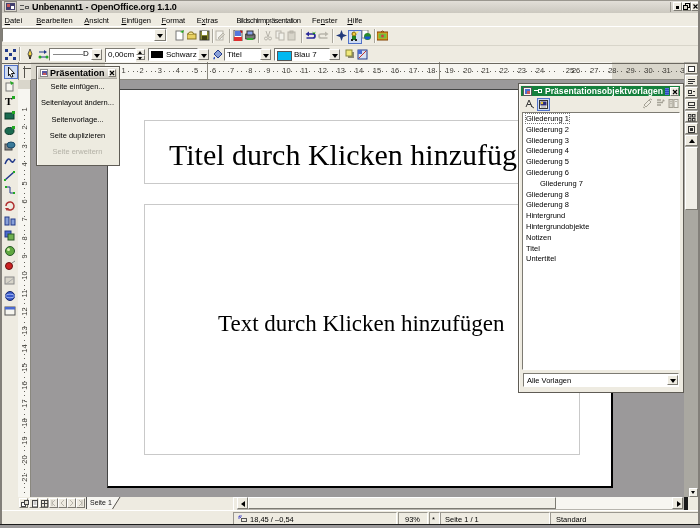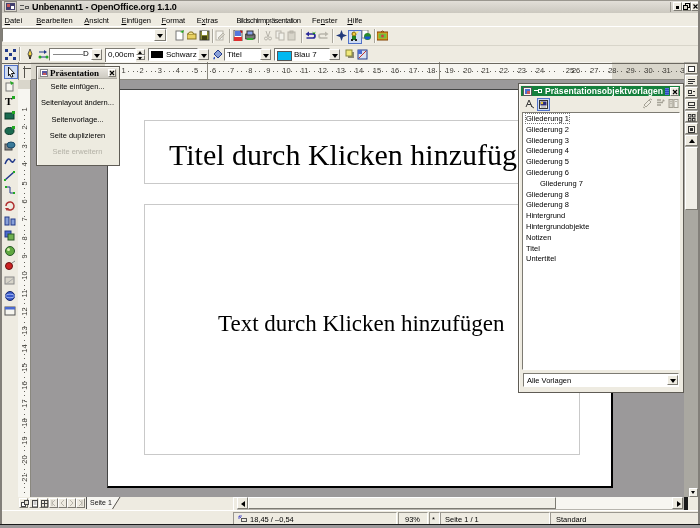--- a/index.html
+++ b/index.html
@@ -757,21 +757,21 @@
 </div>
 
 <div class="abs" style="left:0;top:524px;width:700px;height:4px;background:#9b999a;border-top:1px solid #1a1a1a;box-sizing:border-box;z-index:51;"></div>
 
 <div class="abs" id="prespanel" style="left:36px;top:66px;width:82px;height:98px;background:#edebe0;border:1px solid #5f5c55;box-shadow:inset 1px 1px 0 #fbfaf6;z-index:20;">
   <div class="abs" style="left:1px;top:1px;width:79px;height:10px;background:linear-gradient(#e8e5de,#cdcac1);border-bottom:1px solid #b0ada4;">
     <div class="abs" style="left:2px;top:1px;width:8px;height:8px;background:#fff;border:1px solid #888;box-sizing:border-box;">
           <div class="abs" style="left:1px;top:1px;width:5px;height:4px;background:#5a56a0;"></div>
           <div class="abs" style="left:2px;top:3px;width:3px;height:2px;background:#c85a5a;"></div>
         </div>
-    <span style="position:absolute;left:12px;top:0px;font-weight:bold;font-size:9px;font-family:Liberation Serif, serif;">Präsentation</span>
+    <span style="position:absolute;left:12px;top:0px;font-weight:bold;font-size:9px;">Präsentation</span>
     <div class="abs btn" style="left:70px;top:1px;width:8px;height:8px;">
           <svg width="6" height="6" style="position:absolute;left:0;top:0">
             <path d="M1 1 L5 5 M5 1 L1 5" stroke="#000" stroke-width="1.2"></path>
           </svg>
         </div>
   </div>
   <div class="abs" style="left:0;top:12px;width:81px;text-align:center;font-size:7.5px;color:#000;">
     <div style="height:16.3px;line-height:16.3px;">Seite einfügen...</div>
     <div style="height:16.3px;line-height:16.3px;">Seitenlayout ändern...</div>
     <div style="height:16.3px;line-height:16.3px;">Seitenvorlage...</div>

